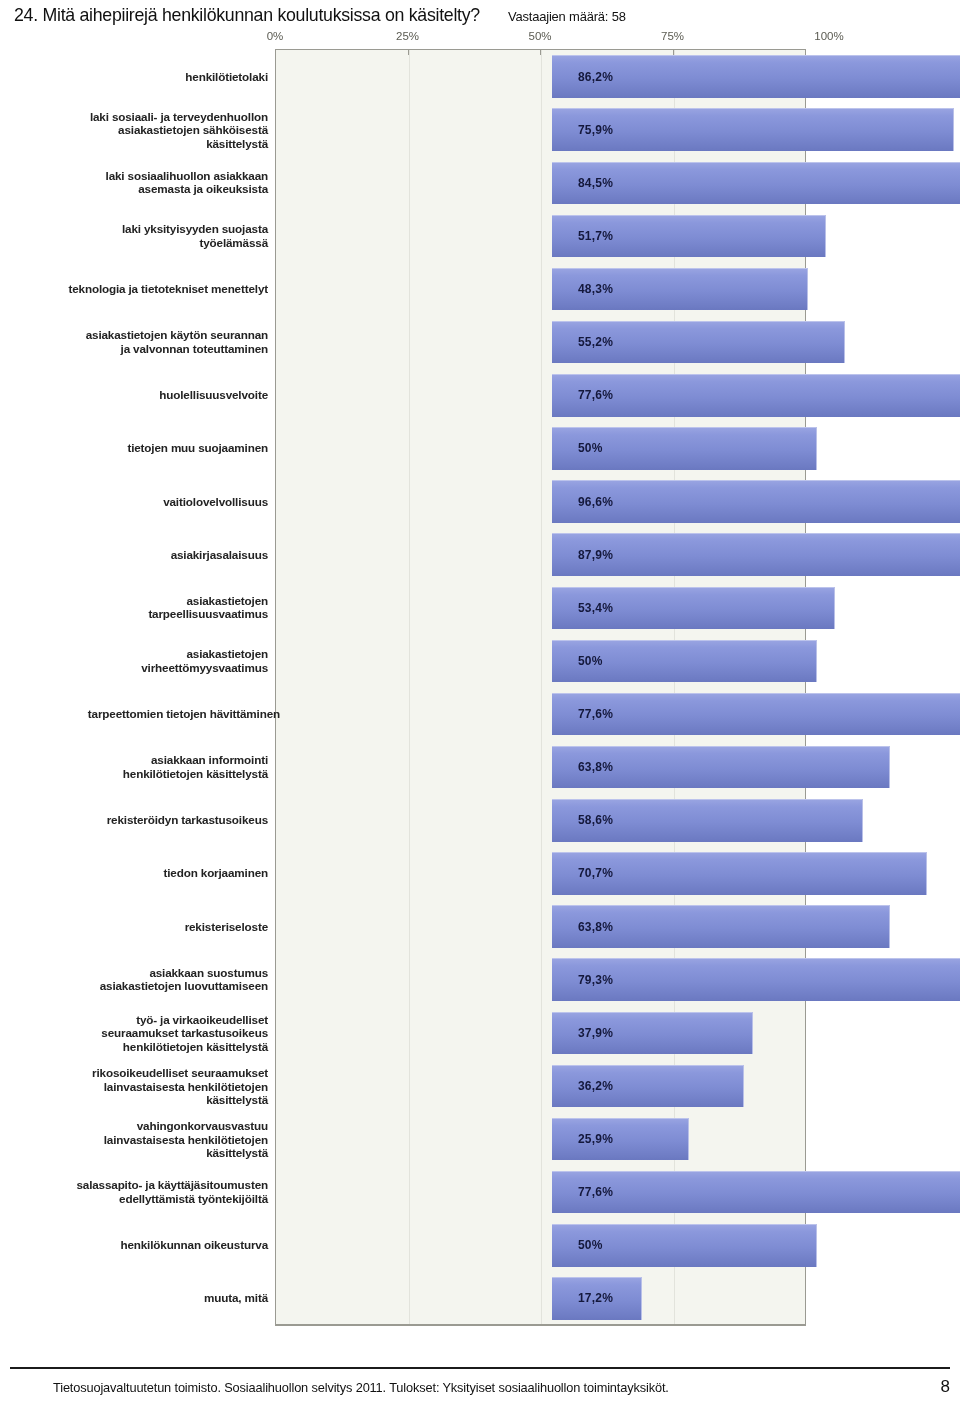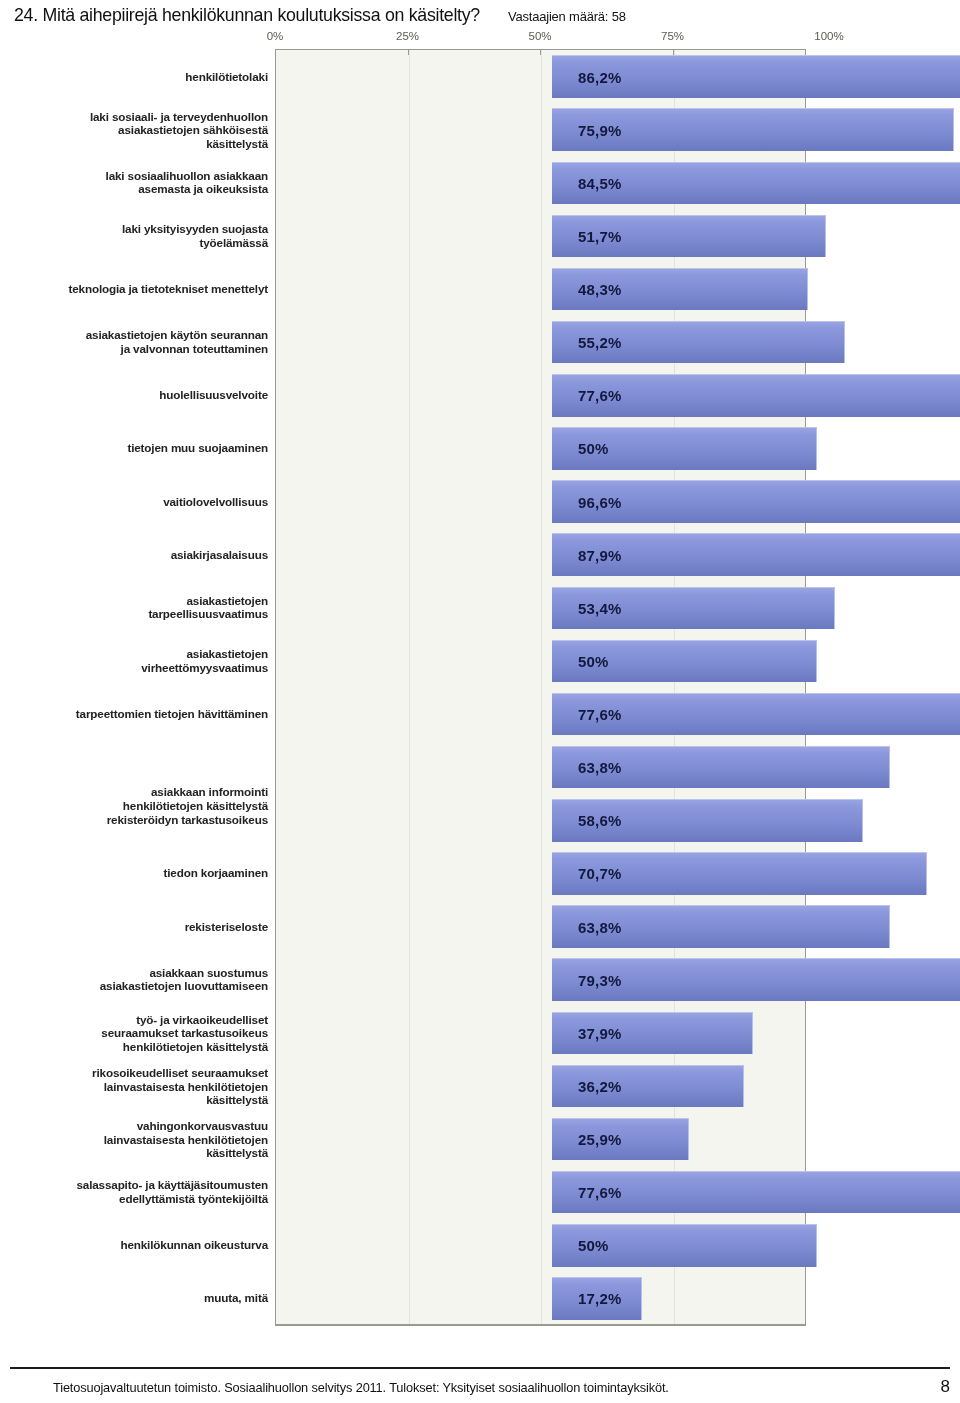--- a/index.html
+++ b/index.html
@@ -126,21 +126,21 @@
         #7e8cd3 55%,
         #6e7cc4 92%,
         #6a78c0 100%);
     border-right:1px solid #b9c0e8;
     box-shadow:0 1px 0 rgba(255,255,255,.35) inset;
   }
   .bar-value {
     position:absolute;
     top:50%; transform:translateY(-50%);
     left:26px;
-    font-size:15px;
+    font-size:12px;
     font-weight:700;
     color:#14183c;
     letter-spacing:0.2px;
     white-space:nowrap;
   }
 
   
   #footer-rule {
     position:absolute; left:10px; right:10px; top:1367px;
     height:2px; background:#1b1b1b;
@@ -368,22 +368,22 @@
     <div class="cat-label" style="top: 312.188px; transform: translateY(-50%); position: absolute; left: 0px; right: auto; width: 268px;">asiakastietojen käytön seurannan
 ja valvonnan toteuttaminen</div>
     <div class="cat-label" style="top: 365.312px; transform: translateY(-50%); position: absolute; left: 0px; right: auto; width: 268px;">huolellisuusvelvoite</div>
     <div class="cat-label" style="top: 418.438px; transform: translateY(-50%); position: absolute; left: 0px; right: auto; width: 268px;">tietojen muu suojaaminen</div>
     <div class="cat-label" style="top: 471.562px; transform: translateY(-50%); position: absolute; left: 0px; right: auto; width: 268px;">vaitiolovelvollisuus</div>
     <div class="cat-label" style="top: 524.688px; transform: translateY(-50%); position: absolute; left: 0px; right: auto; width: 268px;">asiakirjasalaisuus</div>
     <div class="cat-label" style="top: 577.812px; transform: translateY(-50%); position: absolute; left: 0px; right: auto; width: 268px;">asiakastietojen
 tarpeellisuusvaatimus</div>
     <div class="cat-label" style="top: 630.938px; transform: translateY(-50%); position: absolute; left: 0px; right: auto; width: 268px;">asiakastietojen
 virheettömyysvaatimus</div>
-    <div class="cat-label" style="top: 684.062px; transform: translateY(-50%); position: absolute; left: 0px; right: auto; width: 268px;">tarpeettomien tietojen hävittäminen</div>
-    <div class="cat-label" style="top: 737.188px; transform: translateY(-50%); position: absolute; left: 0px; right: auto; width: 268px; margin-top: 32px;">asiakkaan informointi
+    <div class="cat-label" style="top: 684.062px; transform: translateY(-50%); position: absolute; left: 12px; right: auto; width: 268px;">tarpeettomien tietojen hävittäminen</div>
+    <div class="cat-label" style="top: 737.188px; transform: translateY(-50%); position: absolute; left: 0px; right: auto; width: 268px;">asiakkaan informointi
 henkilötietojen käsittelystä</div>
     <div class="cat-label" style="top: 790.312px; transform: translateY(-50%); position: absolute; left: 0px; right: auto; width: 268px;">rekisteröidyn tarkastusoikeus</div>
     <div class="cat-label" style="top: 843.438px; transform: translateY(-50%); position: absolute; left: 0px; right: auto; width: 268px;">tiedon korjaaminen</div>
     <div class="cat-label" style="top: 896.562px; transform: translateY(-50%); position: absolute; left: 0px; right: auto; width: 268px;">rekisteriseloste</div>
     <div class="cat-label" style="top: 949.688px; transform: translateY(-50%); position: absolute; left: 0px; right: auto; width: 268px;">asiakkaan suostumus
 asiakastietojen luovuttamiseen</div>
     <div class="cat-label" style="top: 1002.81px; transform: translateY(-50%); position: absolute; left: 0px; right: auto; width: 268px;">työ- ja virkaoikeudelliset
 seuraamukset tarkastusoikeus
 henkilötietojen käsittelystä</div>
     <div class="cat-label" style="top: 1055.94px; transform: translateY(-50%); position: absolute; left: 0px; right: auto; width: 268px;">rikosoikeudelliset seuraamukset

